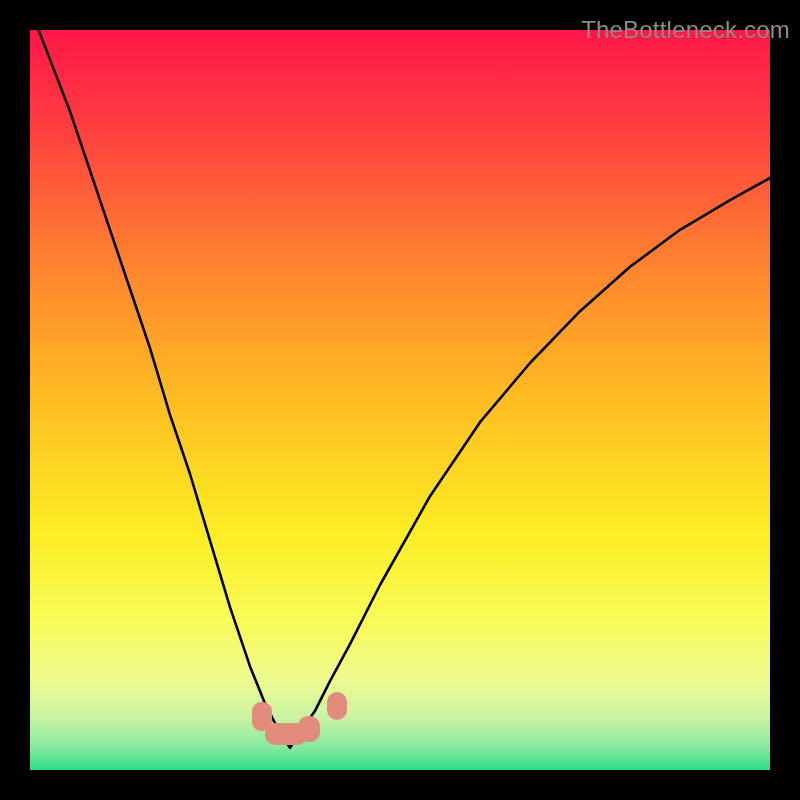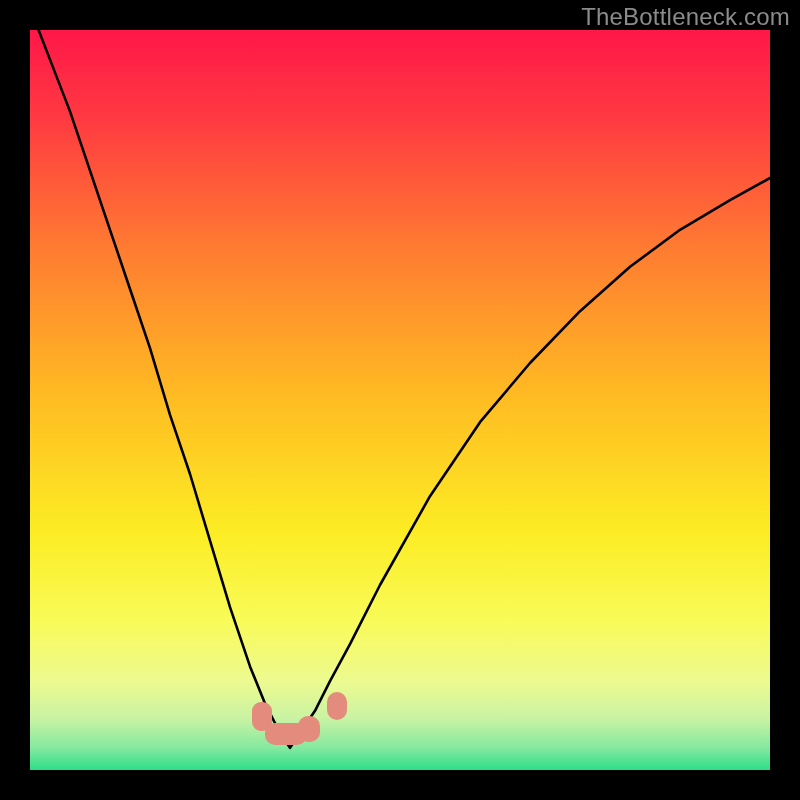--- a/index.html
+++ b/index.html
@@ -21,21 +21,21 @@
   .plot-area {
     position: absolute;
     left: 30px;
     top: 30px;
     width: 740px;
     height: 740px;
     overflow: hidden;
   }
   .watermark {
     position: absolute;
-    top: 3px;
+    top: 16px;
     right: 10px;
     font-family: Arial, Helvetica, sans-serif;
     font-size: 24px;
     font-weight: 500;
     color: #8b8b8b;
     letter-spacing: 0.2px;
   }
   svg.curve, svg.bumps {
     position: absolute;
     left: 0;

